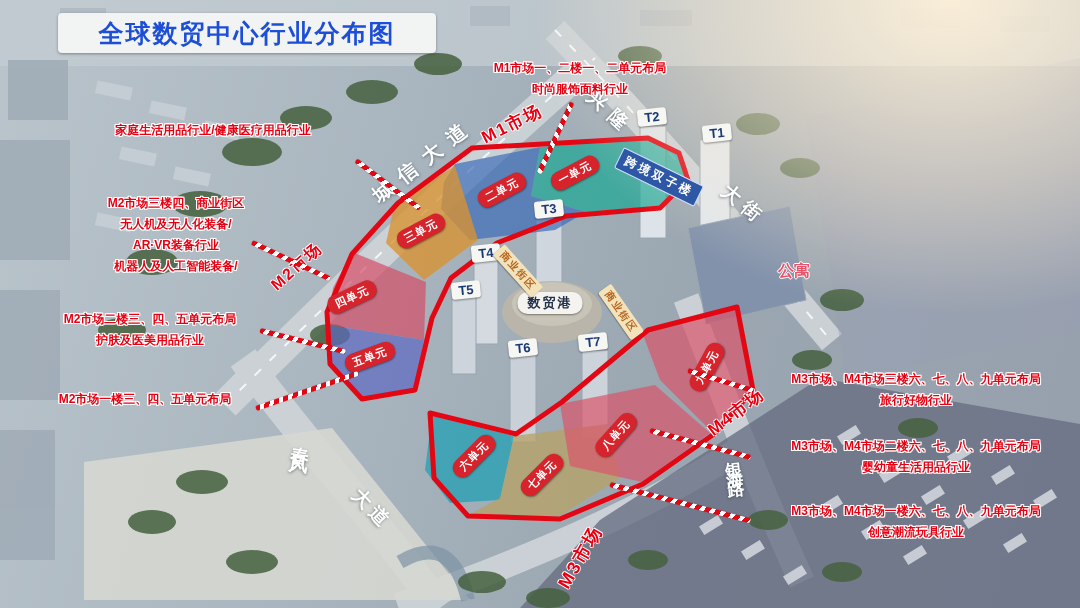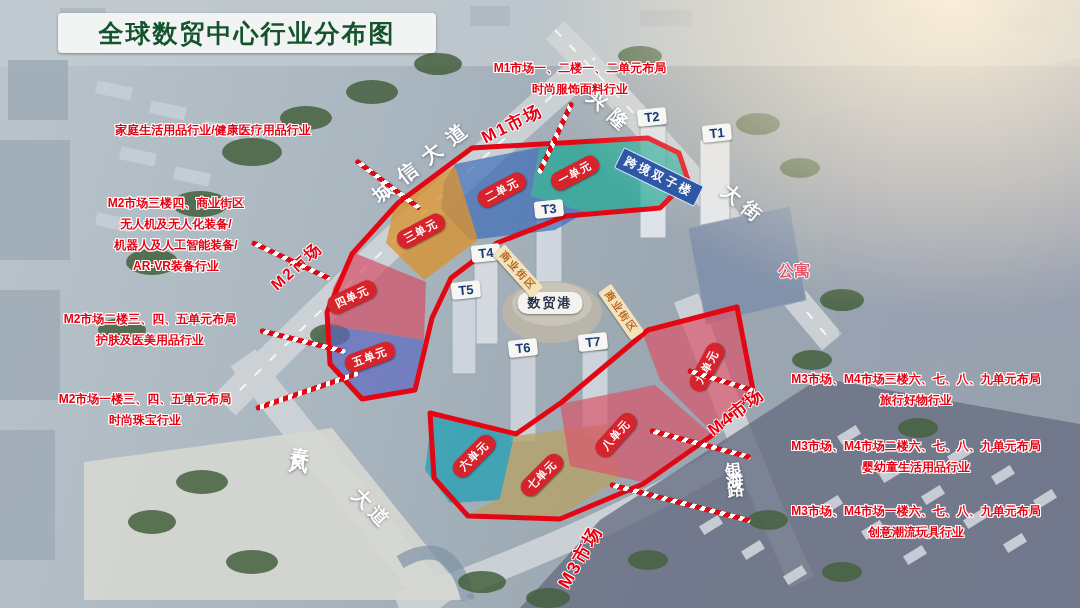--- a/index.html
+++ b/index.html
@@ -21,21 +21,21 @@
   .anno-4{left:150px;top:309px;}
   .anno-5{left:145px;top:389px;}
   .anno-6{left:916px;top:369px;}
   .anno-7{left:916px;top:436px;}
   .anno-8{left:916px;top:501px;}
 
   
   .title-banner{position:absolute;left:58px;top:13px;width:378px;height:40px;z-index:40;
     background:#f2f4f3;border-radius:4px;display:flex;align-items:center;justify-content:center;
     box-shadow:0 1px 3px rgba(0,0,0,.35);}
-  .title-banner span{font-size:25px;font-weight:bold;color:#14532d;letter-spacing:2px;}
+  .title-banner span{font-size:25px;font-weight:bold;color:#1d4ed8;letter-spacing:2px;}
 
   
   .leader{position:absolute;height:5px;border-radius:2px;z-index:25;transform-origin:left center;
     background:repeating-linear-gradient(115deg,#e30613 0 5px,#ffffff 5px 9px);
     box-shadow:0 0 1px rgba(120,0,0,.6);}
   .ld-1{left:572px;top:100px;width:78px;transform:rotate(115deg);}
   .ld-2{left:356px;top:158px;width:80px;transform:rotate(37deg);}
   .ld-3{left:252px;top:240px;width:86px;transform:rotate(25deg);}
   .ld-4{left:260px;top:328px;width:88px;transform:rotate(14deg);}
   .ld-5{left:256px;top:406px;width:108px;transform:rotate(-19deg);}
@@ -236,30 +236,29 @@
   <div class="anno anno-1">
     <div>M1市场一、二楼一、二单元布局</div>
     <div>时尚服饰面料行业</div>
   </div>
   <div class="anno anno-2">
     <div>家庭生活用品行业/健康医疗用品行业</div>
   </div>
   <div class="anno anno-3">
     <div>M2市场三楼四、商业街区</div>
     <div>无人机及无人化装备/</div>
+    <div>AR·VR装备行业</div>
     <div>机器人及人工智能装备/</div>
-    <div>AR·VR装备行业</div>
   </div>
   <div class="anno anno-4">
     <div>M2市场二楼三、四、五单元布局</div>
     <div>护肤及医美用品行业</div>
   </div>
   <div class="anno anno-5">
     <div>M2市场一楼三、四、五单元布局</div>
-    <div>时尚珠宝行业</div>
   </div>
   <div class="anno anno-6">
     <div>M3市场、M4市场三楼六、七、八、九单元布局</div>
     <div>旅行好物行业</div>
   </div>
   <div class="anno anno-7">
     <div>M3市场、M4市场二楼六、七、八、九单元布局</div>
     <div>婴幼童生活用品行业</div>
   </div>
   <div class="anno anno-8">

